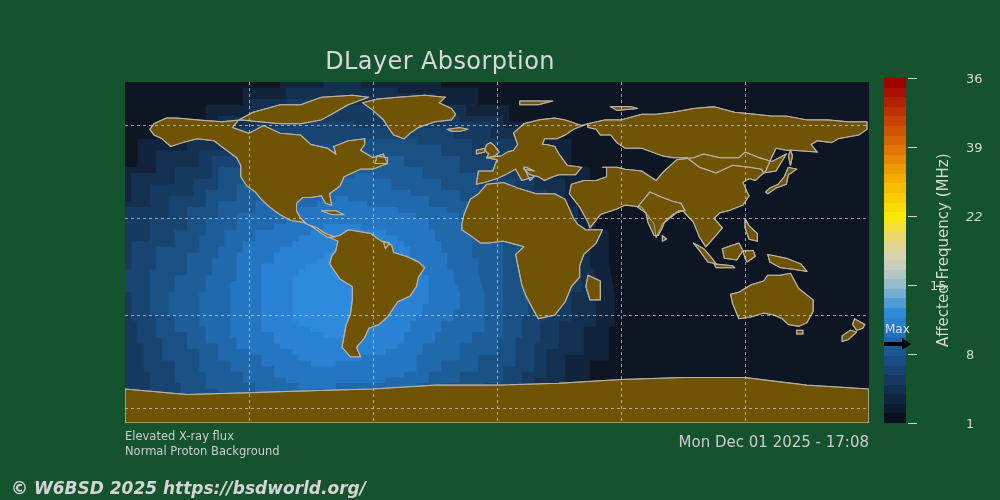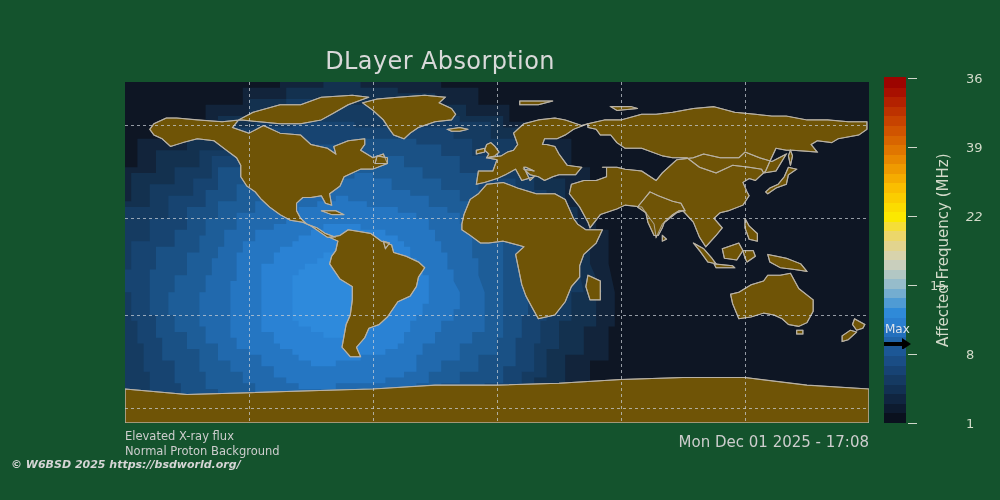--- a/index.html
+++ b/index.html
@@ -37,21 +37,21 @@
   #max-marker{position:absolute;left:884px;top:327px;width:28px;height:26px;}
   #max-text{position:absolute;left:1px;top:-2px;color:#dde3ea;font-size:12px;
             line-height:10px;white-space:nowrap;}
   #max-arrow{position:absolute;left:0;top:11px;}
 
   
   #cap-left{position:absolute;left:125px;top:429px;color:#cdcdcd;font-size:11.5px;
             line-height:15px;}
   #cap-time{position:absolute;left:569px;top:433px;width:300px;text-align:right;
             color:#cdcdcd;font-size:15px;}
-  #footer{position:absolute;left:11px;top:458px;color:#d5d5d5;font-size:11px;
+  #footer{position:absolute;left:11px;top:478px;color:#d5d5d5;font-size:17px;
           font-style:italic;font-weight:bold;}
 </style>
 </head>
 <body>
 
 <div id="root">
 
   <div id="title">DLayer Absorption</div>
 
   <div id="map-wrap">

